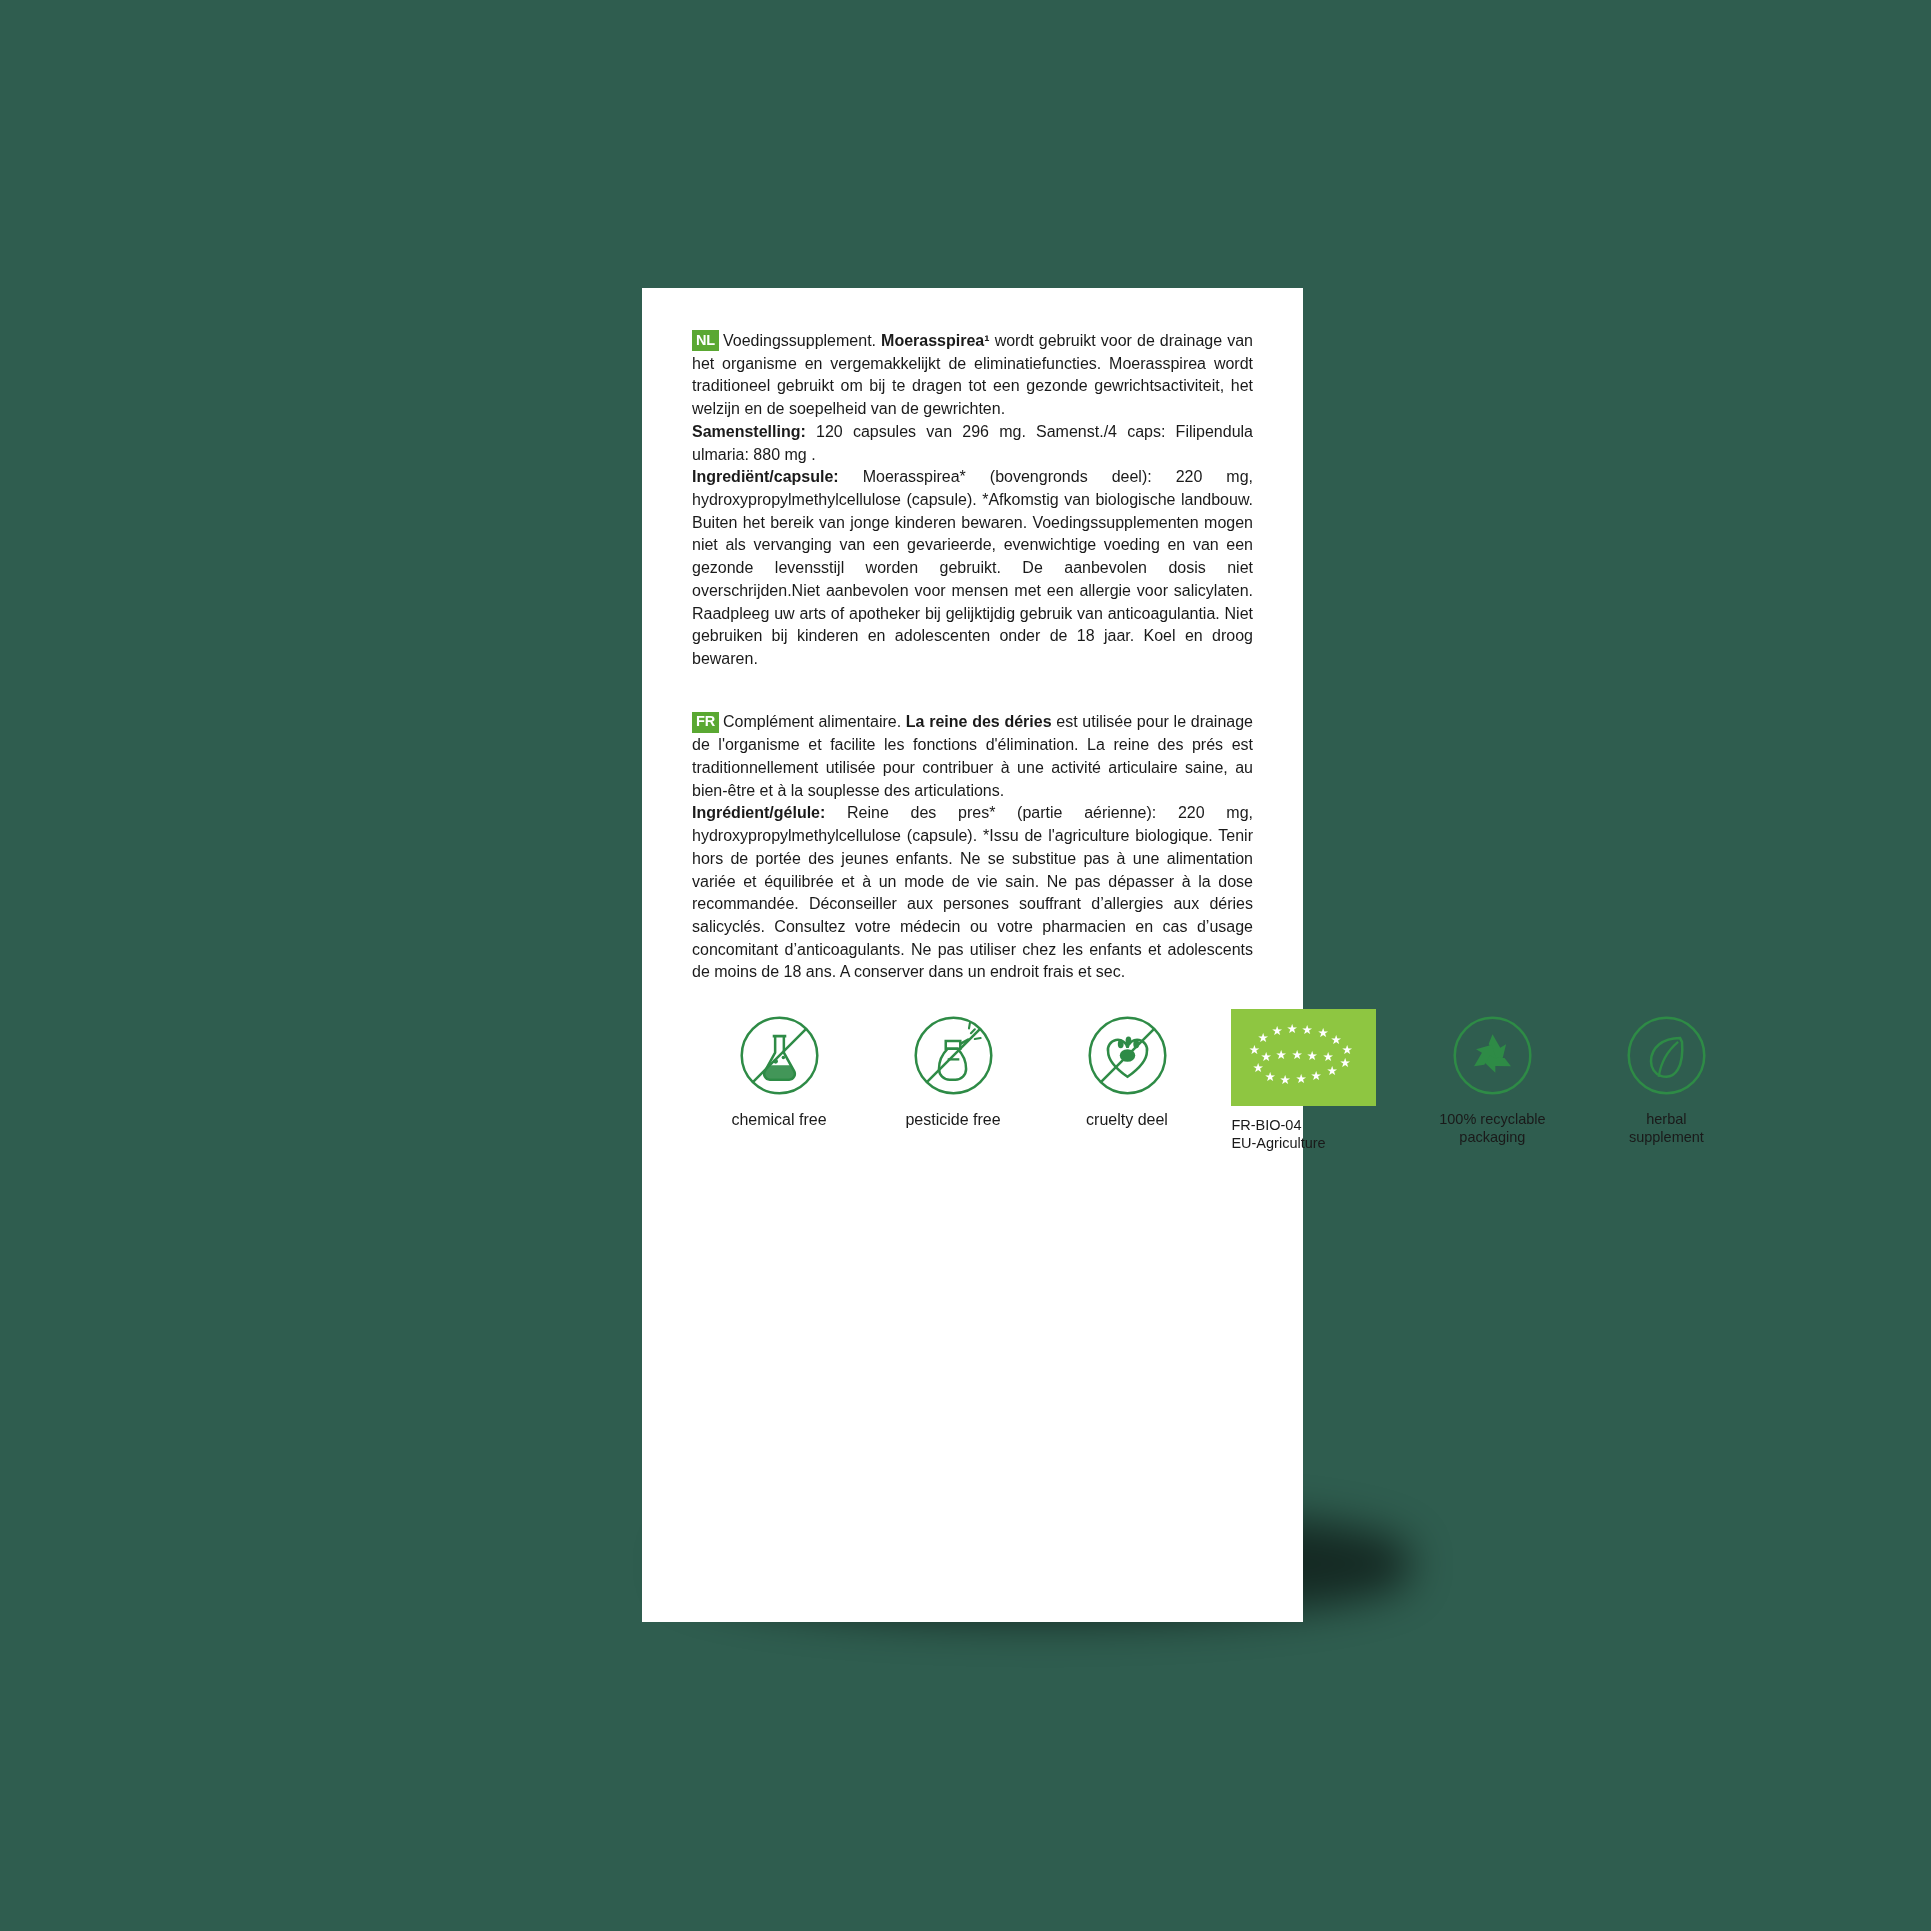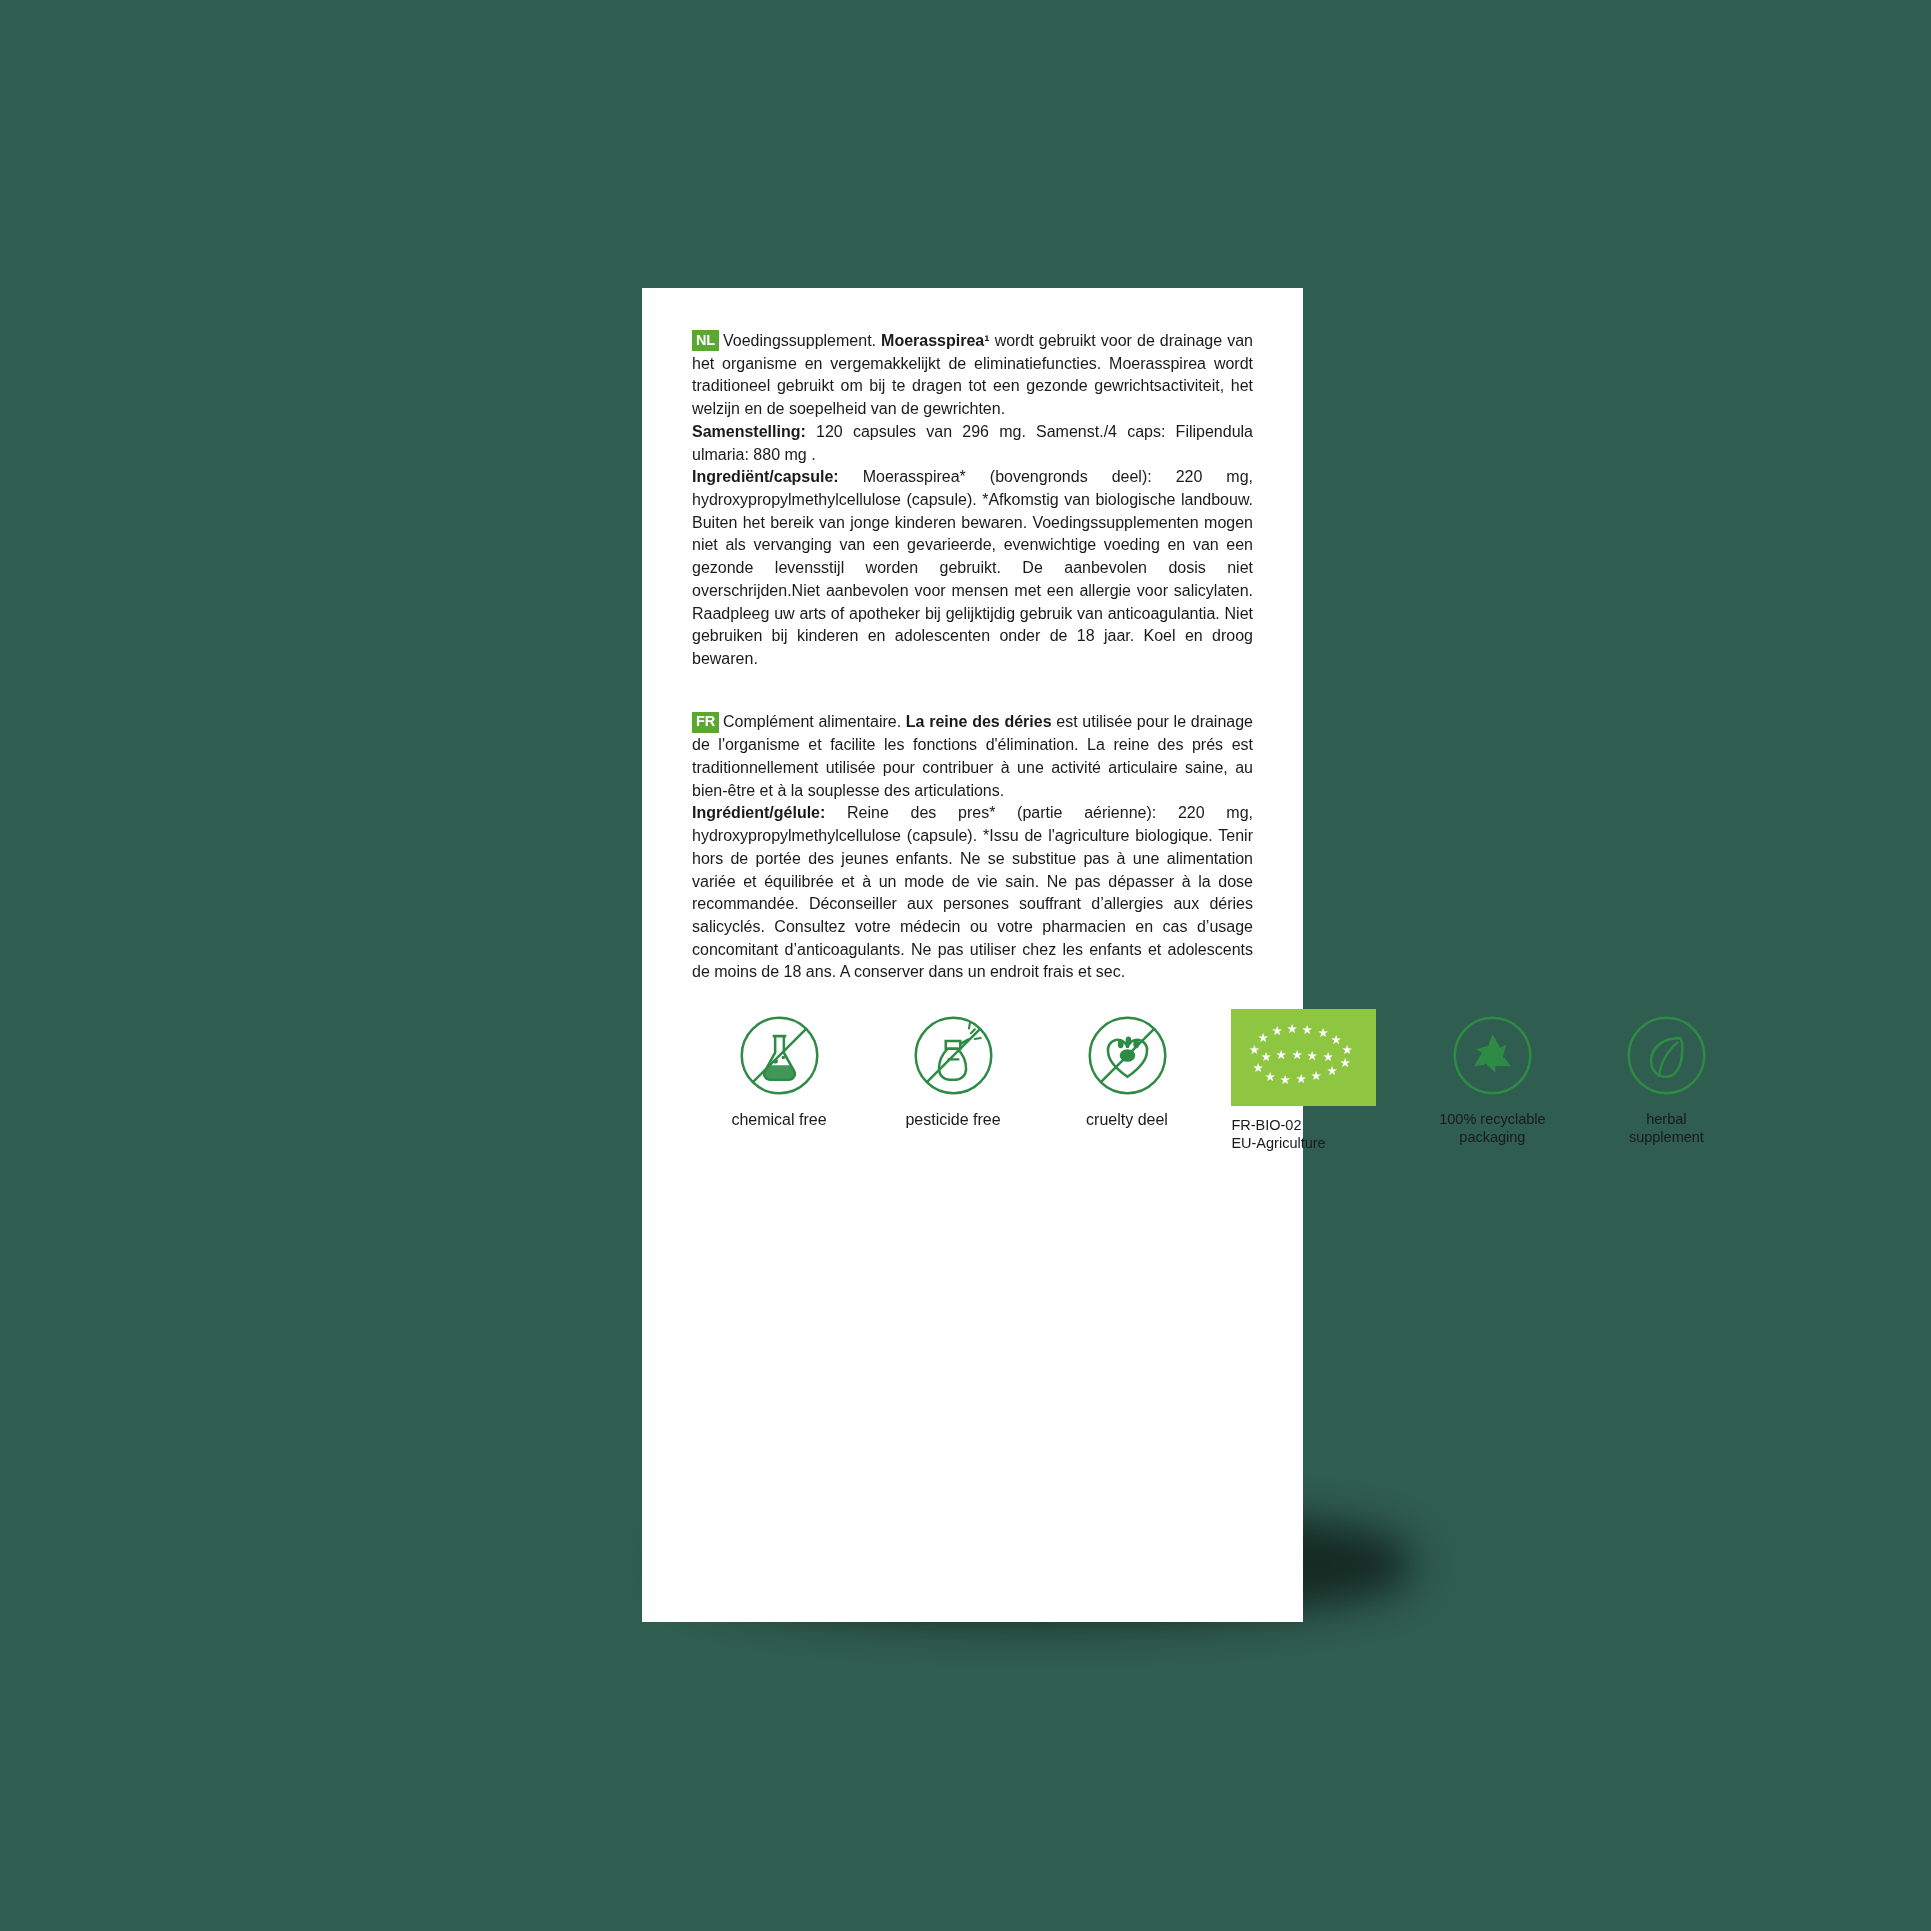--- a/index.html
+++ b/index.html
@@ -215,21 +215,21 @@
             <span class="star" style="left:48px;  top:65px;">★</span>
             <span class="star" style="left:33px;  top:62px;">★</span>
             <span class="star" style="left:21px;  top:53px;">★</span>
             <span class="star" style="left:29px;  top:42px;">★</span>
             <span class="star" style="left:44px;  top:40px;">★</span>
             <span class="star" style="left:60px;  top:40px;">★</span>
             <span class="star" style="left:75px;  top:41px;">★</span>
             <span class="star" style="left:91px;  top:42px;">★</span>
           </div>
           <div class="eu-caption">
-            <div>FR-BIO-02</div>
+            <div>FR-BIO-04</div>
             <div>EU-Agriculture</div>
           </div>
         </div>
 
         <div class="icon-cell">
           <span>
             <svg width="93" height="93" viewBox="0 0 96 96">
               <circle cx="48" cy="48" r="39" fill="none" stroke="#2e8b46" stroke-width="2.6"></circle>
               <path d="M48 26 L56 40 L62 36.5 L58 53 L43 49.5 L49.5 46 L44 36 Z" fill="#2e8b46"></path>
               <g transform="rotate(120 48 48)">

